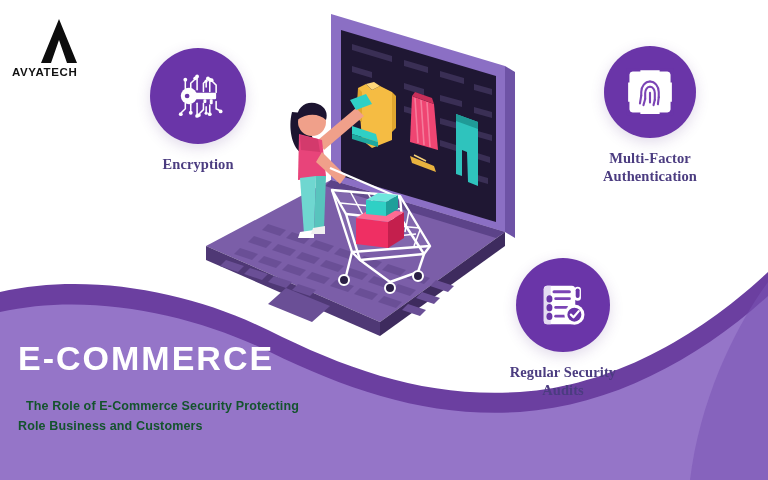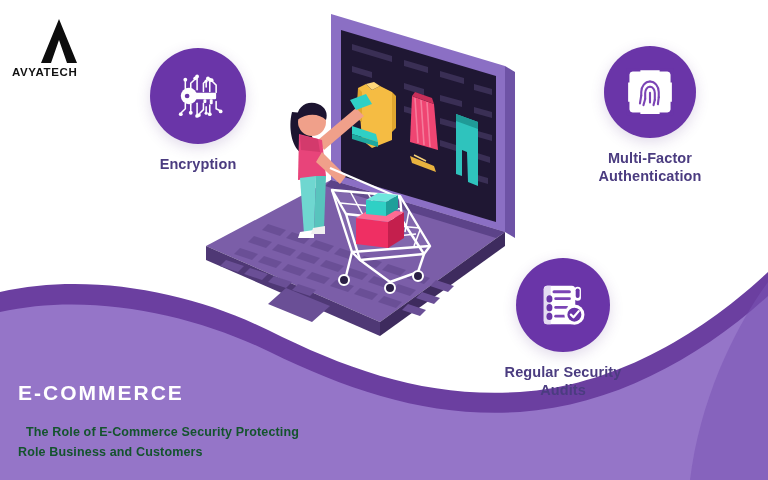--- a/index.html
+++ b/index.html
@@ -28,34 +28,34 @@
   .feature { position:absolute; }
   .feature .circle {
     border-radius:50%;
     background:#6a35a8;
     display:flex; align-items:center; justify-content:center;
     box-shadow:0 4px 14px rgba(90,50,140,.18);
   }
   .feature .flabel {
     margin-top:12px; text-align:center;
     font-size:14.5px; font-weight:700; color:#4b3c80;
-    line-height:1.22; letter-spacing:.1px;
+    line-height:1.22; letter-spacing:.1px;font-family:Liberation Serif, serif;
   }
   #feat-encryption { left:140px; top:48px; width:116px; }
   #feat-encryption .circle { width:96px; height:96px; margin:0 auto; }
   #feat-mfa { left:570px; top:46px; width:160px; }
   #feat-mfa .circle { width:92px; height:92px; margin:0 auto; }
   #feat-audits { left:488px; top:258px; width:150px; }
   #feat-audits .circle { width:94px; height:94px; margin:0 auto; }
 
   
   #titleblock { position:absolute; left:18px; top:336px; width:420px; }
   #titleblock .title {
-    font-size:21px; font-weight:700; color:#ffffff;
-    letter-spacing:2.0px; line-height:1.30; text-transform:uppercase;margin-top:43px;
+    font-size:34px; font-weight:700; color:#ffffff;
+    letter-spacing:2.0px; line-height:1.30; text-transform:uppercase;
   }
   #titleblock .subtitle {
     margin-top:16px; font-size:12.5px; font-weight:600; color:#14532d;
     line-height:1.60; max-width:320px; letter-spacing:.15px;
   }
   #titleblock .subtitle .l1 { padding-left:8px; display:block; }
   #titleblock .subtitle .l2 { display:block; }
 </style>
 </head>
 <body>

